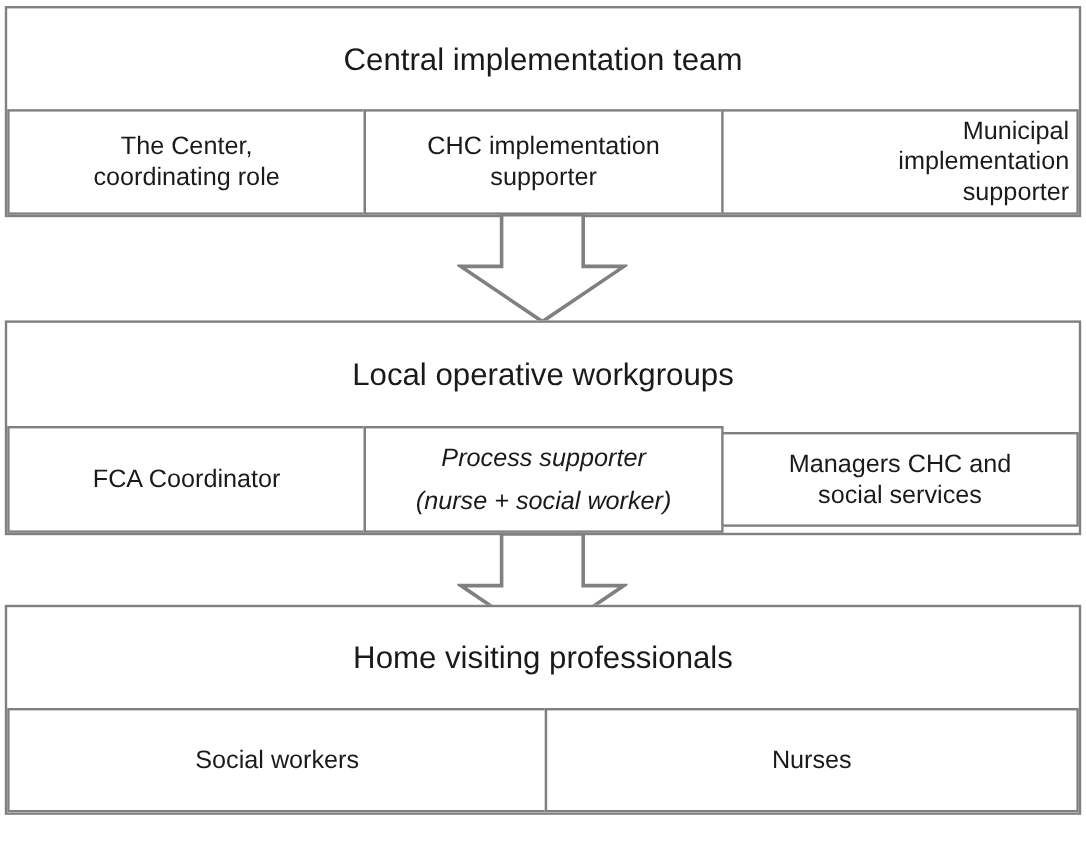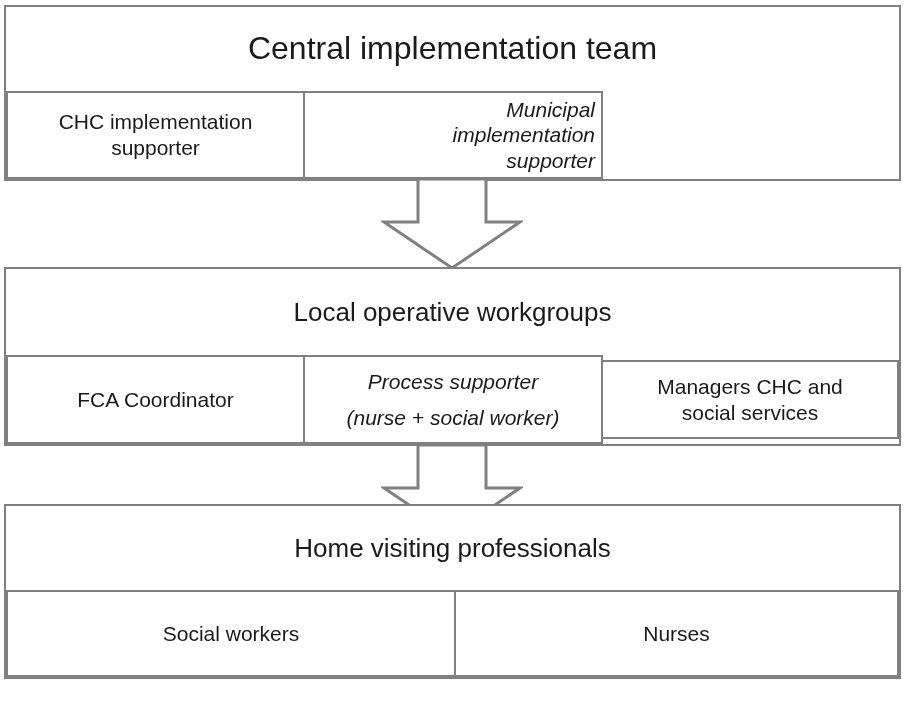--- a/index.html
+++ b/index.html
@@ -66,24 +66,24 @@
 
   .cell .txt { display: block; width: 100%; }
 
   
   #block-central {
     left: 4px;
     top: 5px;
     width: 897px;
     height: 176px;
   }
-  #block-central .block-header { height: 84px; font-size: 32px; }
+  #block-central .block-header { height: 84px; font-size: 26px; }
   #block-central .cells { height: 88px; }
   #block-central .cell:nth-child(1) { flex: 0 0 299px; }
-  #block-central .cell:nth-child(2) { flex: 0 0 300px; margin-left: -2px; font-style: italic; }
+  #block-central .cell:nth-child(2) { flex: 0 0 300px; margin-left: -2px; }
   #block-central .cell:nth-child(3) { flex: 1 1 auto;  margin-left: -2px; }
   #block-central .cell.overflow-cell { line-height: 1.2; text-align: right; }
   #block-central .cell.overflow-cell .txt {
     position: relative;
     top: 0px;
   }
 
   
   #block-local {
     left: 4px;
@@ -128,20 +128,23 @@
 </style>
 </head>
 <body>
 
 <div id="diagram">
 
   <div class="block" id="block-central">
     <div class="block-header">Central implementation team</div>
     <div class="cells">
       <div class="cell">
+        <span class="txt">The Center,<br>coordinating role</span>
+      </div>
+      <div class="cell">
         <span class="txt">CHC implementation<br>supporter</span>
       </div>
       <div class="cell overflow-cell">
         <span class="txt">Municipal<br>implementation<br>supporter</span>
       </div>
     </div>
   </div>
 
   <div class="arrow" id="arrow-1">
     <svg viewBox="0 0 142 92" preserveAspectRatio="none" aria-hidden="true">

